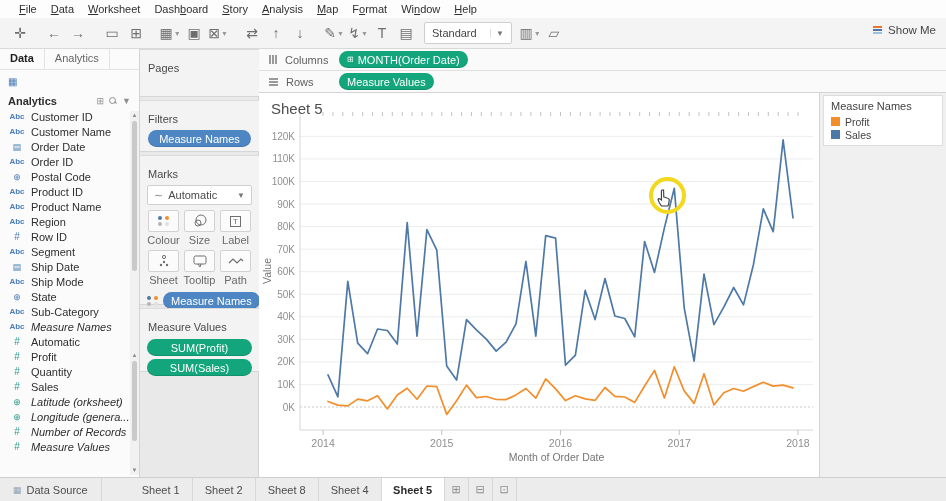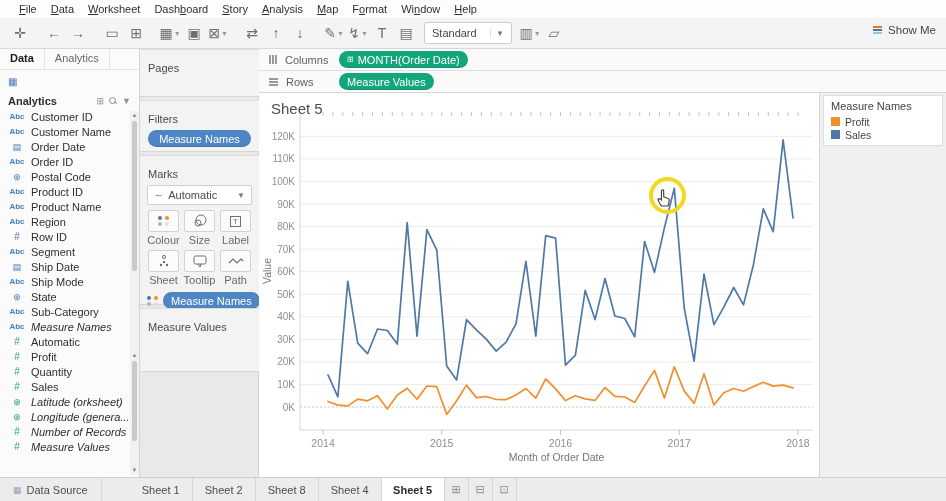--- a/index.html
+++ b/index.html
@@ -513,20 +513,25 @@
                 <i style="background:#b5b5b5"></i>
                 <i style="background:#e0e0e0"></i>
               </span>
             </span>
           <span class="pill blue">Measure Names</span>
         </span>
         </div>
     </div>
     <div class="card" style="top:259px;height:64px">
       <div class="card-label">Measure Values</div>
+      <div>
+
+      <div class="pill mv-pill green">SUM(Profit)</div>
+          <div class="pill mv-pill green">SUM(Sales)</div>
+        </div>
     </div>
   </div>
 
   <div class="shelf-row abs" style="top:49px">
     <span class="shelf-name">
         <span class="bars-v">
           <i></i>
           <i></i>
           <i></i>
         </span>

